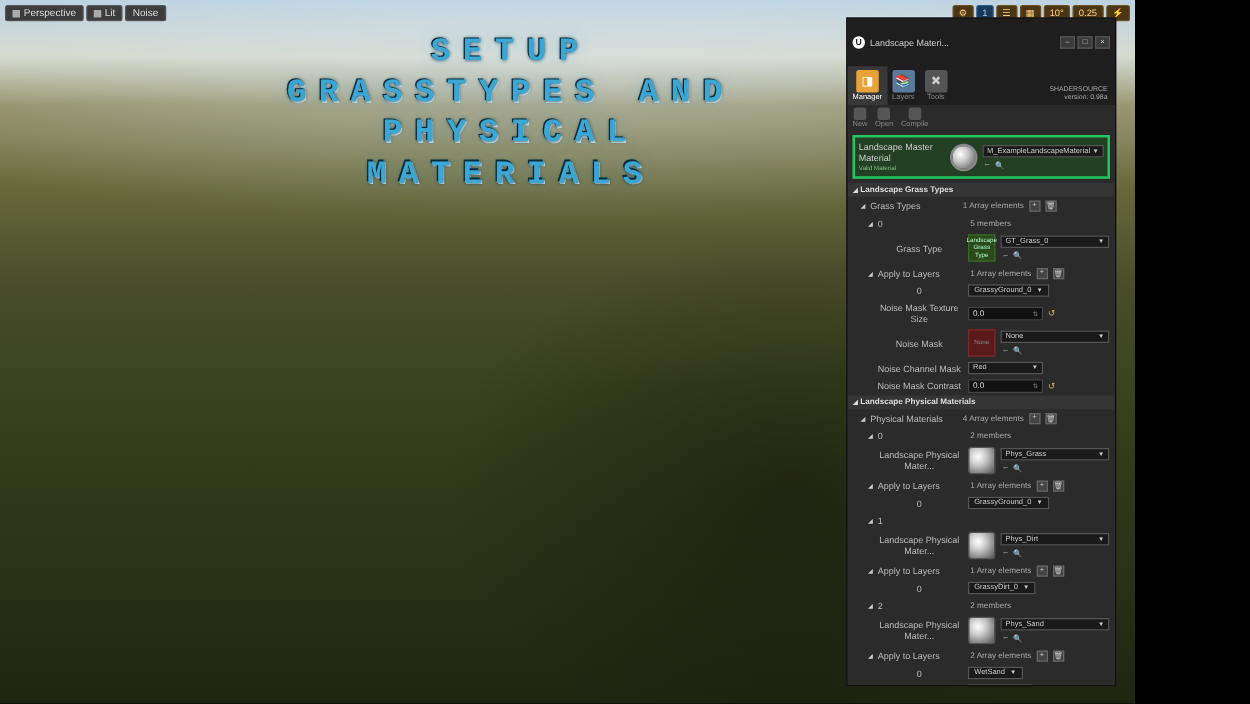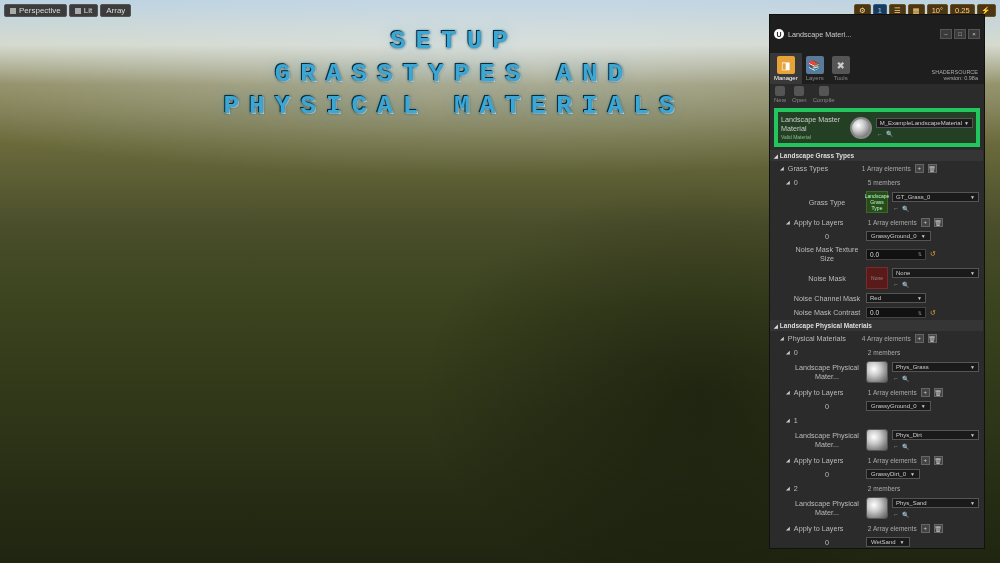--- a/index.html
+++ b/index.html
@@ -1,17 +1,17 @@
 <!DOCTYPE html>
 <html><head>
 <meta charset="utf-8">
 <style>
 * { margin:0; padding:0; box-sizing:border-box; }
 html,body { width:1000px; height:563px; font-family:"Segoe UI",Arial,sans-serif; font-size:8px; overflow:hidden; background:#000; color:#ccc; }
-.viewport { position:relative; width:1000px; height:563px; background:linear-gradient(to bottom,#b8d0e0 0%,#d4d8c8 8%,#8a8658 15%,#6b6b3c 25%,#4a4e2a 40%,#3a421e 55%,#2e3518 75%,#1f2510 100%); }
+.viewport { position:relative; width:908px; height:563px; background:linear-gradient(to bottom,#b8d0e0 0%,#d4d8c8 8%,#8a8658 15%,#6b6b3c 25%,#4a4e2a 40%,#3a421e 55%,#2e3518 75%,#1f2510 100%); }
 .viewport::before { content:""; position:absolute; inset:0; background:radial-gradient(ellipse 1200px 200px at 50% 10%,rgba(220,230,240,.5),transparent 60%),radial-gradient(ellipse 400px 300px at 70% 70%,rgba(0,0,0,.35),transparent 70%); }
 .top-toolbar { position:absolute; top:4px; left:4px; display:flex; gap:2px; }
 .tb-btn { background:#3c3c3c; border:1px solid #555; color:#ddd; padding:1px 5px; font-size:8px; display:flex; align-items:center; gap:3px; border-radius:2px; }
 .tb-btn .ic { width:6px; height:6px; background:#aaa; display:inline-block; }
 .top-right { position:absolute; top:4px; right:4px; display:flex; gap:2px; align-items:center; }
 .tr-item { background:#4a3514; border:1px solid #6a5020; color:#ffd280; padding:1px 4px; font-size:7.5px; border-radius:2px; }
 .tr-item.blue { background:#1a3a5a; border-color:#2a5a8a; color:#a0c8f0; }
 .title-overlay { position:absolute; top:25px; left:50%; transform:translateX(-60%); text-align:center; font-weight:700; color:#3ba7d4; font-family:"Consolas","Courier New",monospace; letter-spacing:10px; font-size:26px; line-height:1.25; text-shadow:0 0 3px #0a2838,-1px -1px 0 #083040,1px 1px 0 #cde8f2,0 0 14px rgba(59,167,212,.3); }
 .panel { position:absolute; top:14px; right:15px; width:216px; height:535px; background:#2b2b2b; border:1px solid #111; font-size:7.2px; display:flex; flex-direction:column; overflow:hidden; }
 .panel-titlebar { display:flex; align-items:center; background:#1e1e1e; padding:14px 4px; gap:4px; }
@@ -22,21 +22,21 @@
 .panel-tabs { display:flex; background:#1e1e1e; padding:0; }
 .tab { display:flex; flex-direction:column; align-items:center; padding:3px 4px; gap:1px; color:#888; }
 .tab.active { background:#383838; color:#fff; }
 .tab-ic { width:18px; height:18px; border-radius:2px; display:flex; align-items:center; justify-content:center; font-size:10px; }
 .tab.active .tab-ic { background:#e8a23a; color:#fff; }
 .tab span { font-size:6px; }
 .version-box { position:absolute; top:16px; right:6px; font-size:5.5px; text-align:right; color:#aaa; }
 .sub-icons-row { display:flex; gap:6px; padding:2px 4px; background:#2b2b2b; color:#888; font-size:6px; }
 .sub-icons-row .si { display:flex; flex-direction:column; align-items:center; gap:1px; }
 .sub-icons-row .si-ic { width:10px; height:10px; background:#555; border-radius:2px; }
-.master-mat { margin:3px 4px; border:4px solid #22c55e; background:#244024; padding:3px; display:flex; align-items:center; gap:4px; }
+.master-mat { margin:3px 4px; border:2px solid #22c55e; background:#244024; padding:3px; display:flex; align-items:center; gap:4px; }
 .mat-thumb { width:22px; height:22px; background:radial-gradient(circle at 35% 35%,#fff,#ccc,#888 70%,#444); border-radius:50%; border:2px solid #888; flex-shrink:0; }
 .mat-info { flex:1; display:flex; flex-direction:column; gap:1px; }
 .mat-sub { font-size:5px; color:#8b8; }
 .scroll { flex:1; overflow-y:auto; padding-right:1px; }
 .scroll::-webkit-scrollbar { width:8px; }
 .scroll::-webkit-scrollbar-track { background:#222; }
 .scroll::-webkit-scrollbar-thumb { background:#555; border:1px solid #333; }
 .section-hdr { background:#353535; color:#ddd; font-size:6.5px; padding:2px 4px; display:flex; align-items:center; gap:2px; font-weight:bold; }
 .section-hdr::before { content:"◢"; font-size:5px; }
 .row { display:flex; align-items:center; padding:2px 4px; gap:4px; min-height:14px; }
@@ -71,21 +71,21 @@
   <div class="top-toolbar">
     <div class="tb-btn">
         <span class="ic"></span>
         <span>Perspective</span>
       </div>
     <div class="tb-btn">
         <span class="ic"></span>
         <span>Lit</span>
       </div>
     <div class="tb-btn">
-        <span>Array</span>
+        <span>Noise</span>
       </div>
   </div>
 
   <div class="top-right">
     <div class="tr-item">⚙</div>
     <div class="tr-item blue">1</div>
     <div class="tr-item">☰</div>
     <div class="tr-item">▦</div>
     <div class="tr-item">10°</div>
     <div class="tr-item">0.25</div>

